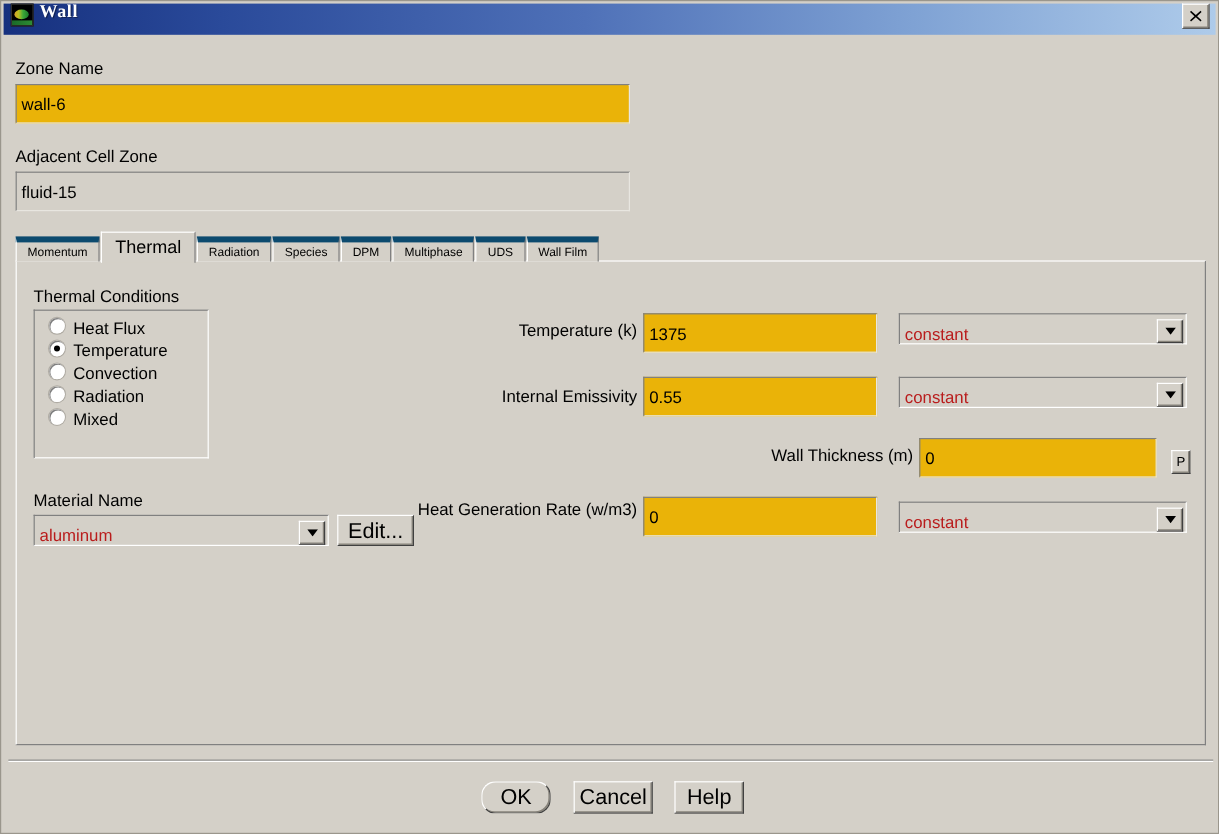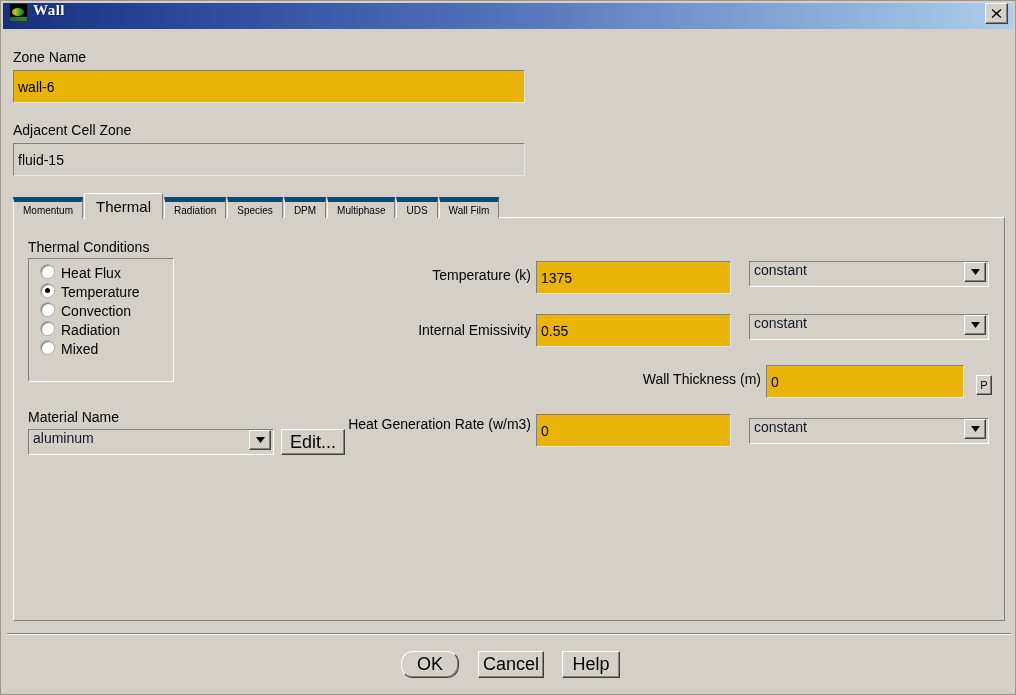--- a/index.html
+++ b/index.html
@@ -110,24 +110,24 @@
     background: #d4d0c8;
   }
   .combo {
     background: #d4d0c8;
     border-top: 1px solid #808080;
     border-left: 1px solid #808080;
     border-right: 1px solid #ffffff;
     border-bottom: 1px solid #ffffff;
     box-sizing: border-box;
     display: flex;
-    align-items: flex-start;
+    align-items: flex-end;
     padding-left: 4px;
     font-size: 14px;
-    color: #0f172a;
+    color: #b91c1c;
     white-space: nowrap;
     cursor: default;
   }
   .combo .combo-label { flex: 1 1 auto; }
   .combo .arrow-btn {
     width: 20px;
     height: 18px;
     margin-right: 2px;
     background: #d4d0c8;
     border-top: 1px solid #ffffff;

